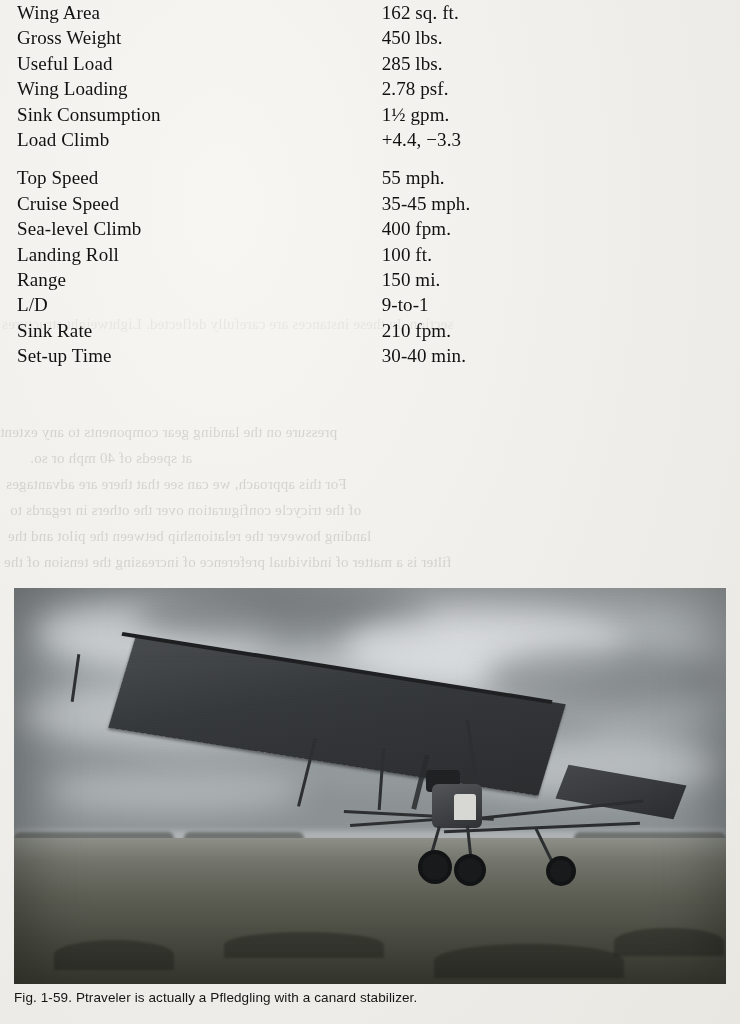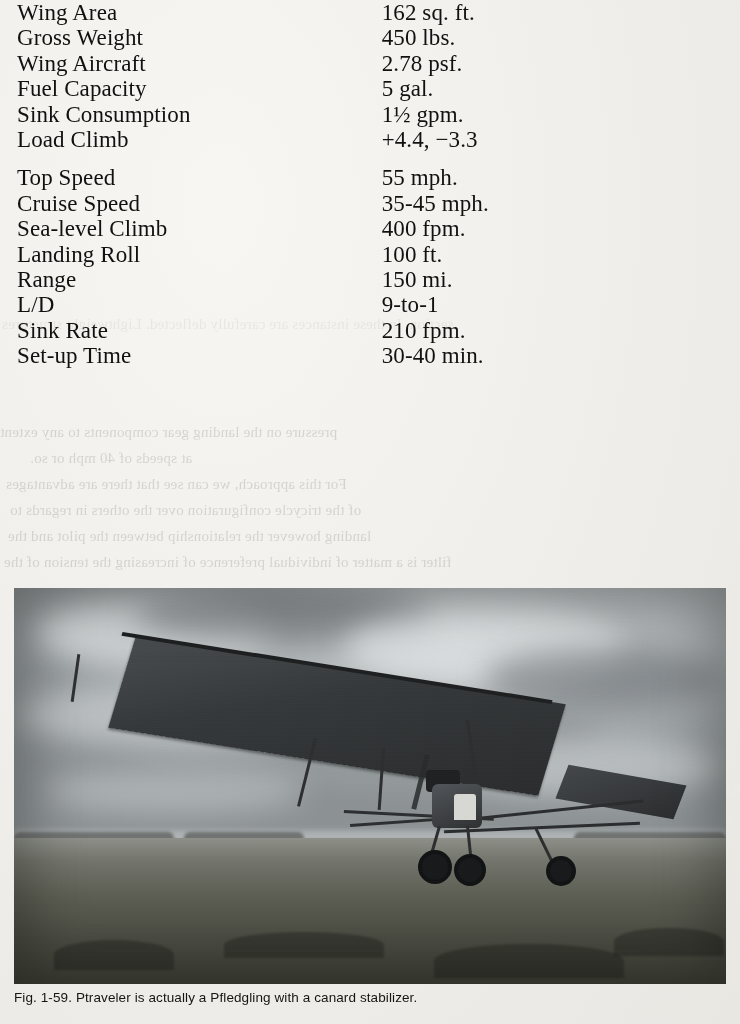--- a/index.html
+++ b/index.html
@@ -36,21 +36,21 @@
   }
 
   .spec-table {
     position: absolute;
     top: 0px;
     left: 16px;
     width: 700px;
     border-collapse: collapse;
   }
   .spec-table td {
-    font-size: 23px;
+    font-size: 19px;
     line-height: 25.4px;
     padding: 0;
     vertical-align: top;
     font-family: "Liberation Serif", serif;
     letter-spacing: 0.1px;
   }
   .spec-table td.label {
     width: 360px;
     padding-left: 1px;
   }
@@ -261,26 +261,26 @@
     <tbody>
       <tr>
         <td class="label">Wing Area</td>
         <td class="value">162 sq. ft.</td>
       </tr>
       <tr>
         <td class="label">Gross Weight</td>
         <td class="value">450 lbs.</td>
       </tr>
       <tr>
-        <td class="label">Wing Aircraft</td>
+        <td class="label">Useful Load</td>
+        <td class="value">285 lbs.</td>
+      </tr>
+      <tr>
+        <td class="label">Wing Loading</td>
         <td class="value">2.78 psf.</td>
-      </tr>
-      <tr>
-        <td class="label">Fuel Capacity</td>
-        <td class="value">5 gal.</td>
       </tr>
       <tr>
         <td class="label">Sink Consumption</td>
         <td class="value">1½ gpm.</td>
       </tr>
       <tr>
         <td class="label">Load Climb</td>
         <td class="value">+4.4, −3.3</td>
       </tr>
 

